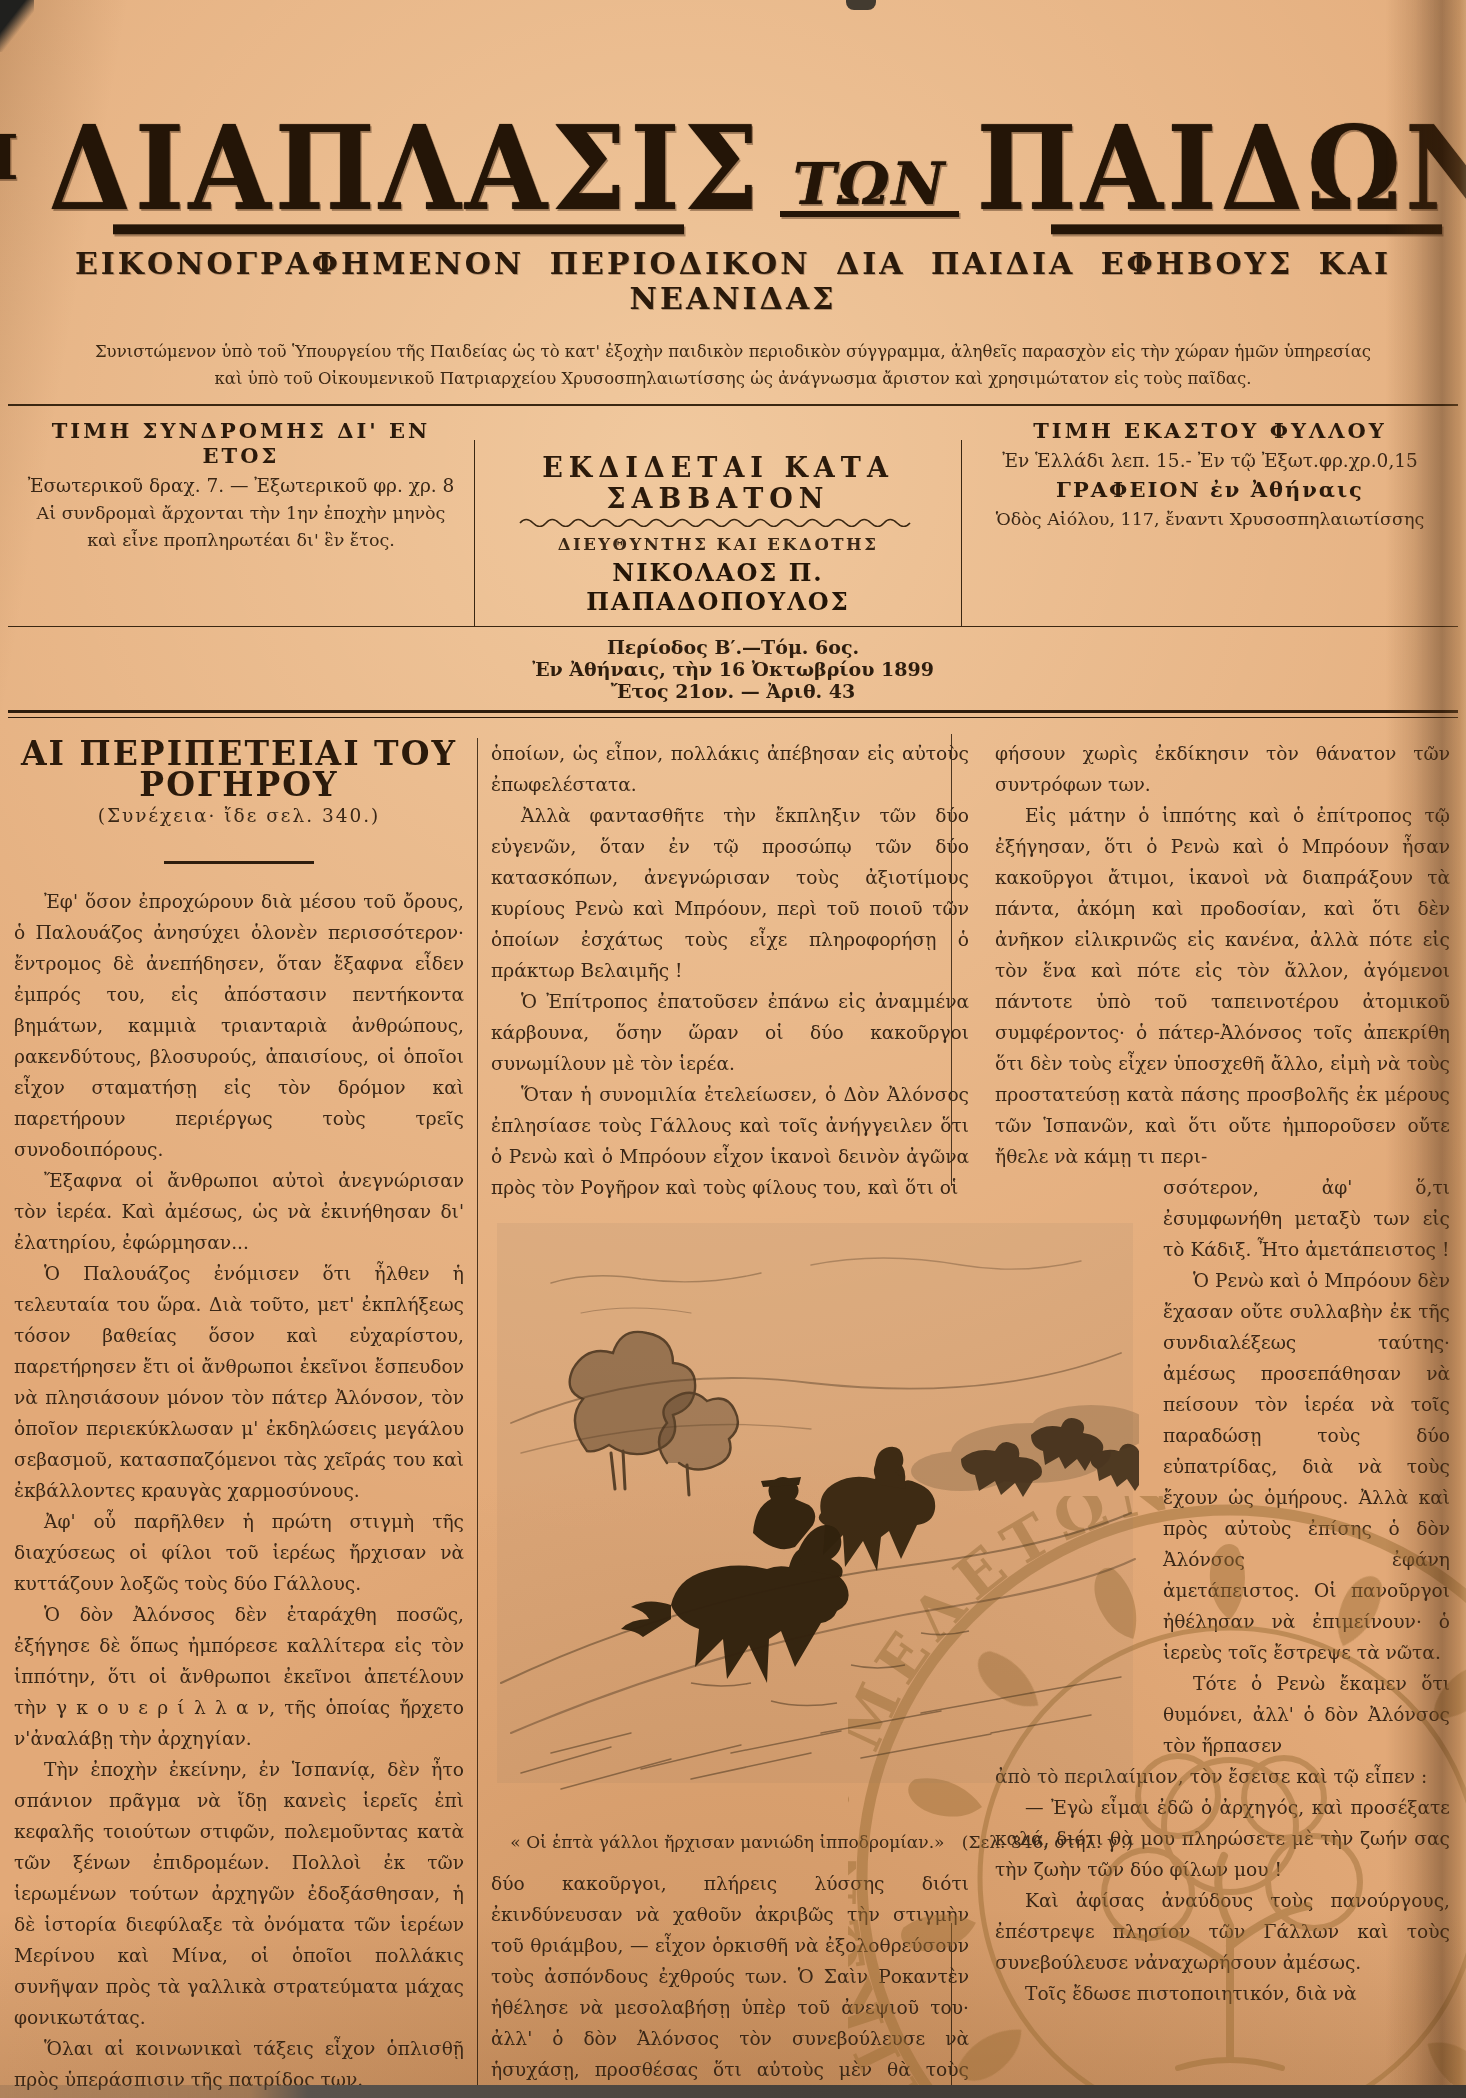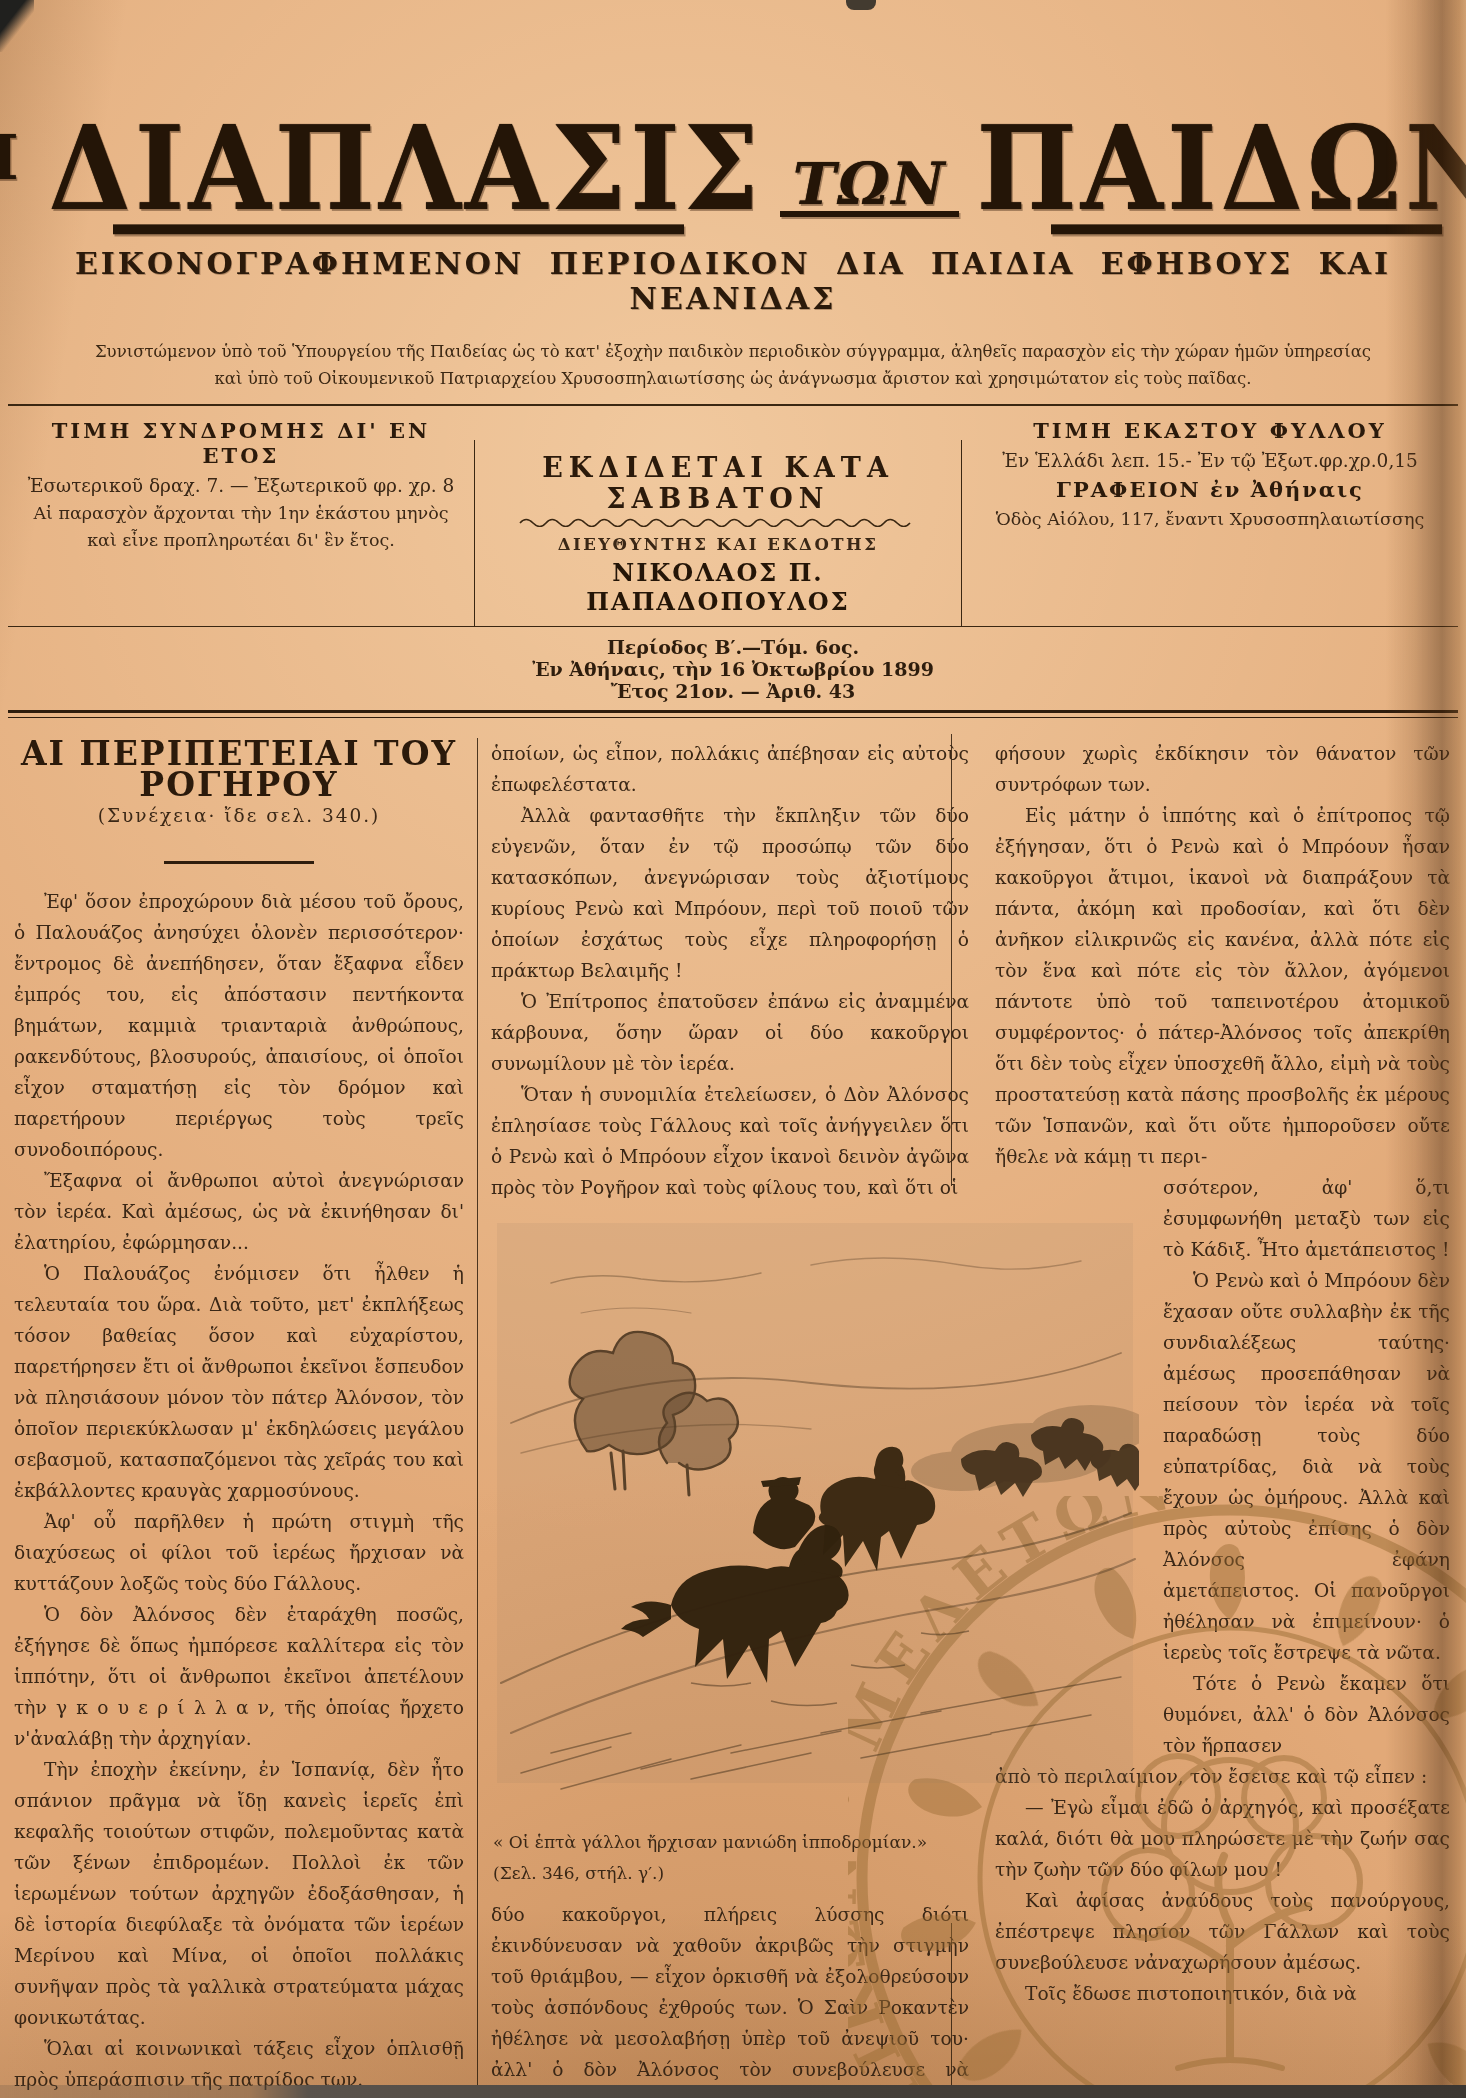--- a/index.html
+++ b/index.html
@@ -69,21 +69,21 @@
   .vrule-b{top:1205px;height:300px;}
 
   .article-title{font-size:33px;font-weight:bold;letter-spacing:2px;text-align:center;color:#2b1a0b;margin:2px 0 10px 0;text-indent:0 !important;}
   .article-cont{font-size:18.5px;text-align:center;letter-spacing:2px;margin-bottom:30px;}
   .title-rule{width:150px;height:2.4px;background:#2e1d0d;margin:0 auto 22px auto;}
 
   .right-narrow{margin-left:168px;}
 
   
   .illustration{position:relative;width:648px;height:608px;margin:10px -184px 4px 0;z-index:2;}
-  .caption-row{display:flex;width:648px;margin-right:-184px;font-size:17px;align-items:flex-start;padding:2px 6px 10px 2px;box-sizing:border-box;flex-direction:column;}
+  .caption-row{display:flex;width:648px;margin-right:-184px;font-size:17px;align-items:flex-end;padding:2px 6px 10px 2px;box-sizing:border-box;}
   .caption-text{flex:1;text-align:center;}
   .caption-ref{white-space:nowrap;}
 
   
   .stamp{position:absolute;left:848px;top:1496px;width:764px;height:764px;z-index:1;opacity:.50;pointer-events:none;}
 </style>
 </head>
 <body>
 
 <div class="page">
@@ -97,21 +97,21 @@
   <div class="subtitle">ΕΙΚΟΝΟΓΡΑΦΗΜΕΝΟΝ ΠΕΡΙΟΔΙΚΟΝ ΔΙΑ ΠΑΙΔΙΑ ΕΦΗΒΟΥΣ ΚΑΙ ΝΕΑΝΙΔΑΣ</div>
   <div class="endorsement">
     <div>Συνιστώμενον ὑπὸ τοῦ Ὑπουργείου τῆς Παιδείας ὡς τὸ κατ' ἐξοχὴν παιδικὸν περιοδικὸν σύγγραμμα, ἀληθεῖς παρασχὸν εἰς τὴν χώραν ἡμῶν ὑπηρεσίας</div>
     <div>καὶ ὑπὸ τοῦ Οἰκουμενικοῦ Πατριαρχείου Χρυσοσπηλαιωτίσσης ὡς ἀνάγνωσμα ἄριστον καὶ χρησιμώτατον εἰς τοὺς παῖδας.</div>
   </div>
 
   <div class="info-bar">
     <div class="info-box info-left">
       <div class="info-title">ΤΙΜΗ ΣΥΝΔΡΟΜΗΣ ΔΙ' ΕΝ ΕΤΟΣ</div>
       <div class="info-line">Ἐσωτερικοῦ δραχ. 7. — Ἐξωτερικοῦ φρ. χρ. 8</div>
-      <div class="info-line-sm">Αἱ παρασχὸν ἄρχονται τὴν 1ην ἑκάστου μηνὸς</div>
+      <div class="info-line-sm">Αἱ συνδρομαὶ ἄρχονται τὴν 1ην ἐποχὴν μηνὸς</div>
       <div class="info-line-sm">καὶ εἶνε προπληρωτέαι δι' ἓν ἔτος.</div>
     </div>
     <div class="info-box info-center">
       <div class="pub-freq">ΕΚΔΙΔΕΤΑΙ ΚΑΤΑ ΣΑΒΒΑΤΟΝ</div>
       <svg class="wavy" width="400" height="9" viewBox="0 0 400 9" aria-hidden="true">
         <path d="M2 5 q6 -7 13 0 t 13 0 t 13 0 t 13 0 t 13 0 t 13 0 t 13 0 t 13 0 t 13 0 t 13 0 t 13 0 t 13 0 t 13 0 t 13 0 t 13 0 t 13 0 t 13 0 t 13 0 t 13 0 t 13 0 t 13 0 t 13 0 t 13 0 t 13 0 t 13 0 t 13 0 t 13 0 t 13 0 t 13 0 t 13 0" fill="none" stroke="#3a2712" stroke-width="1.6"></path>
       </svg>
       <div class="pub-role">ΔΙΕΥΘΥΝΤΗΣ ΚΑΙ ΕΚΔΟΤΗΣ</div>
       <div class="pub-name">ΝΙΚΟΛΑΟΣ Π. ΠΑΠΑΔΟΠΟΥΛΟΣ</div>
     </div>

